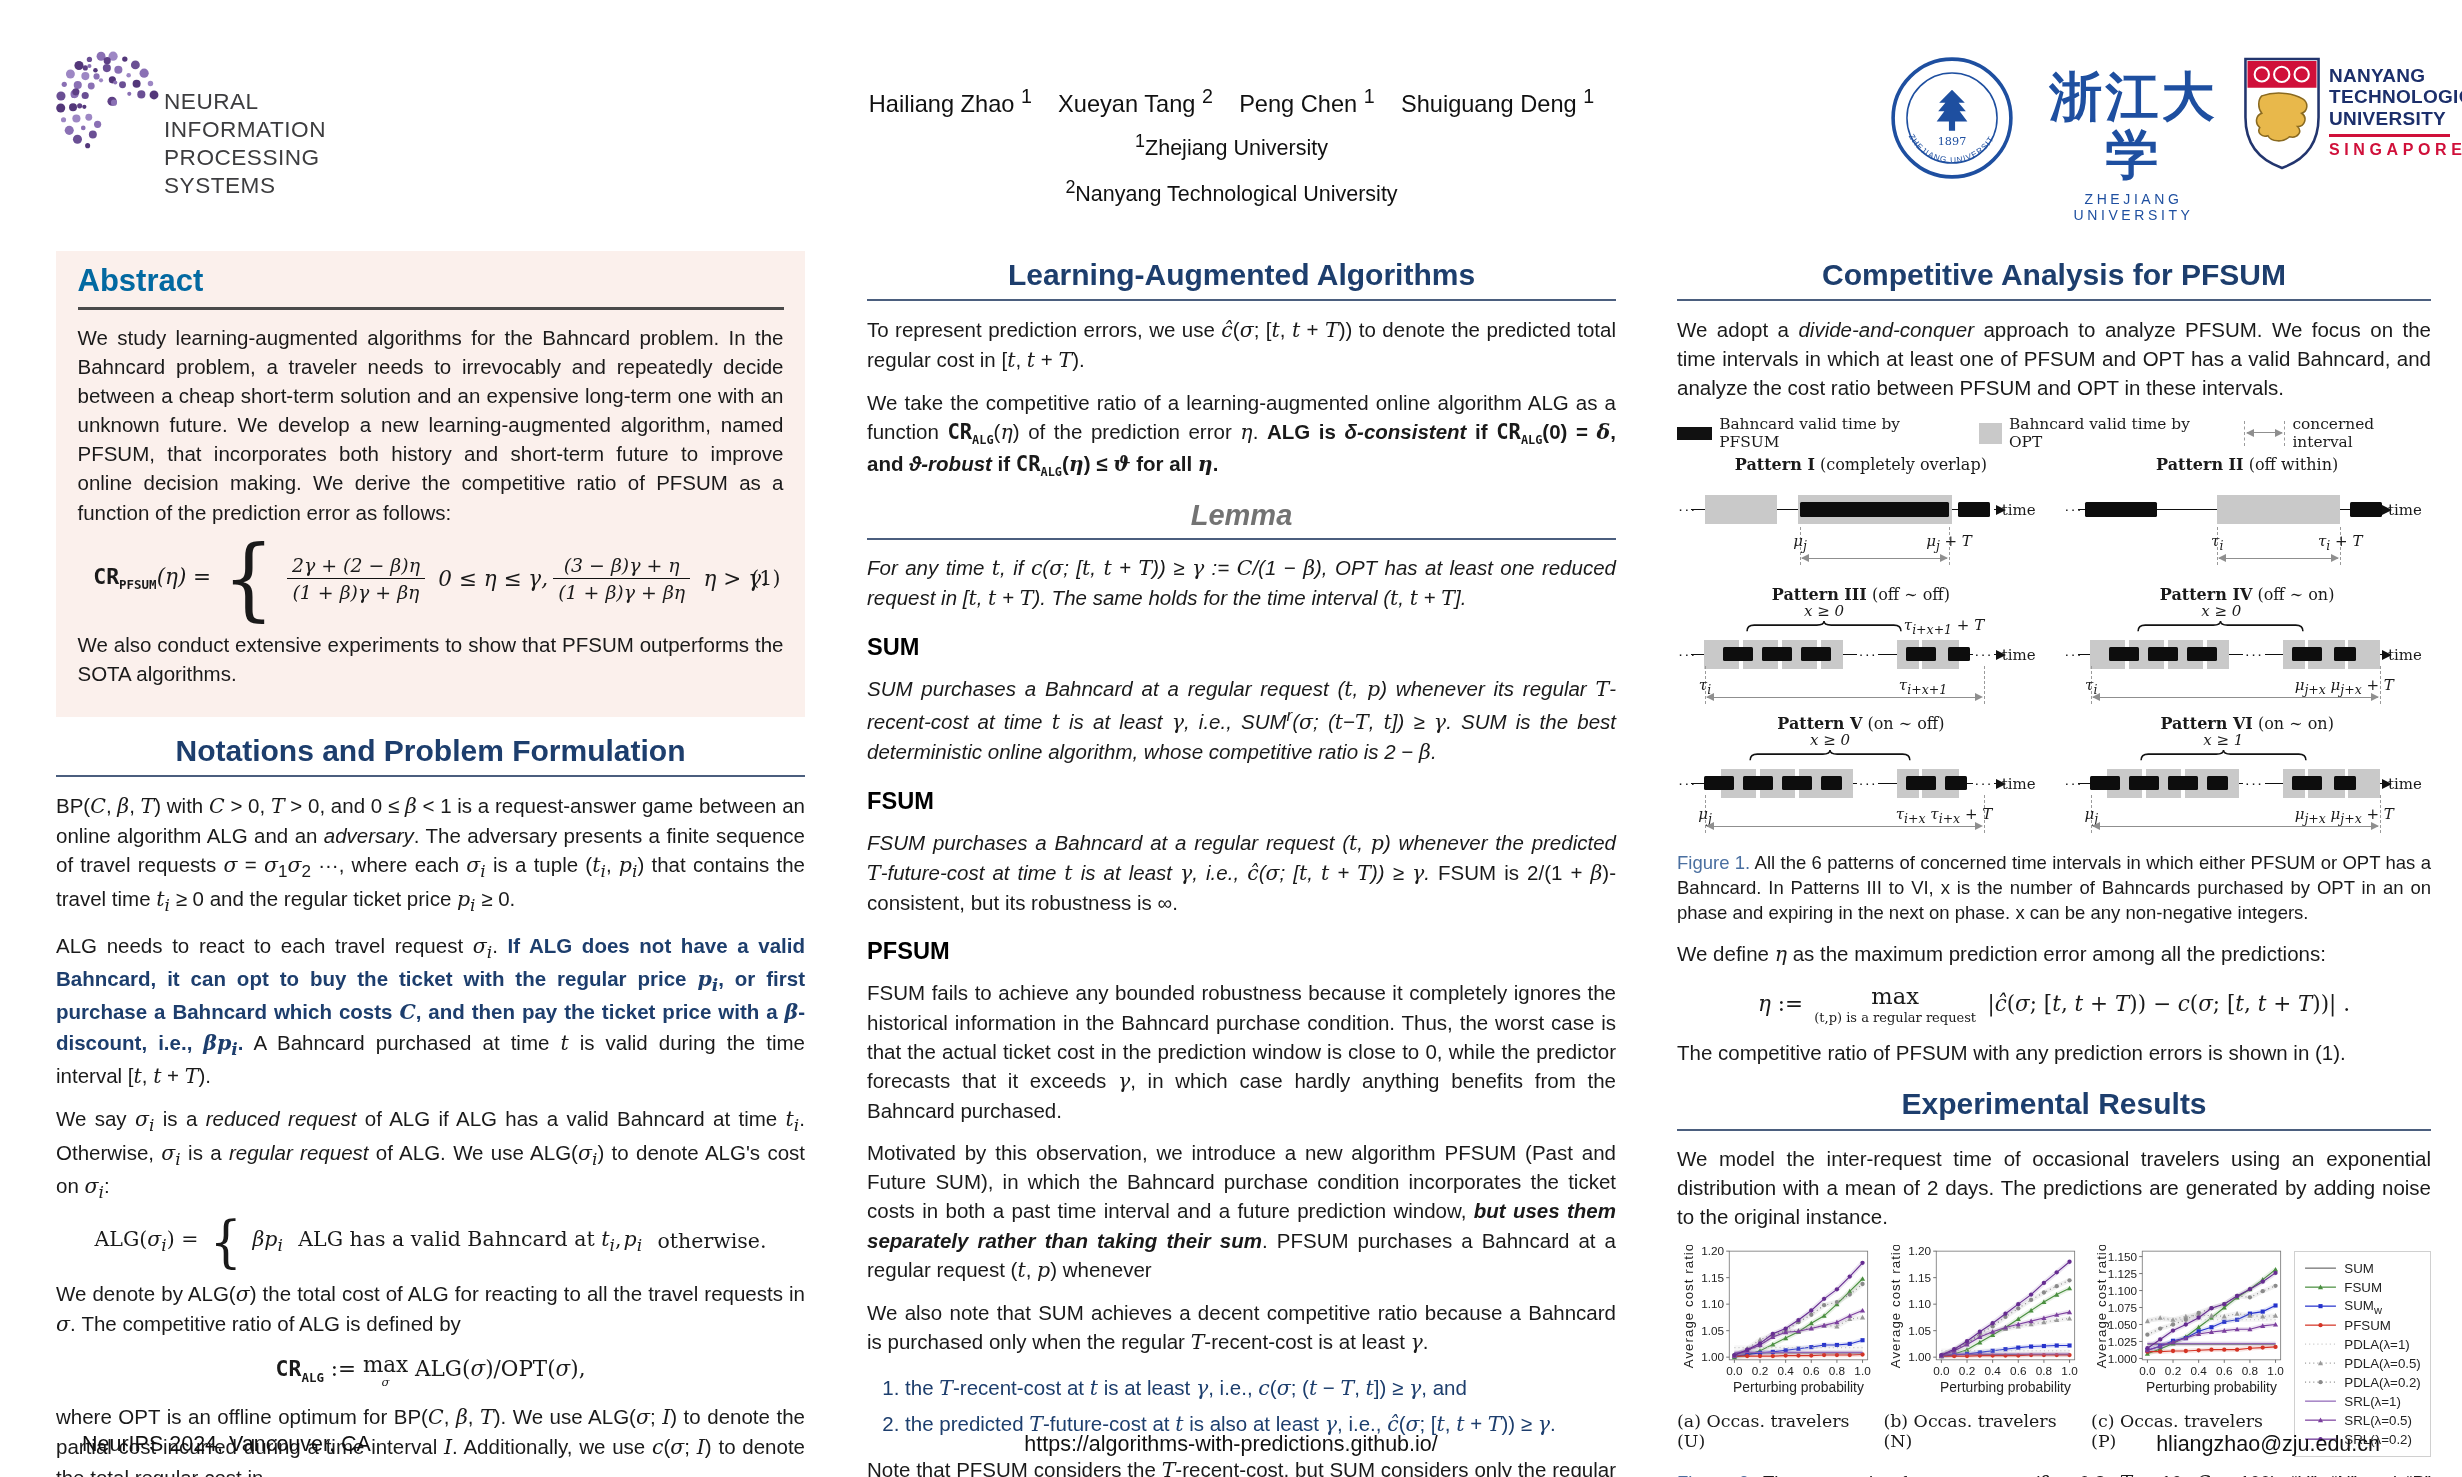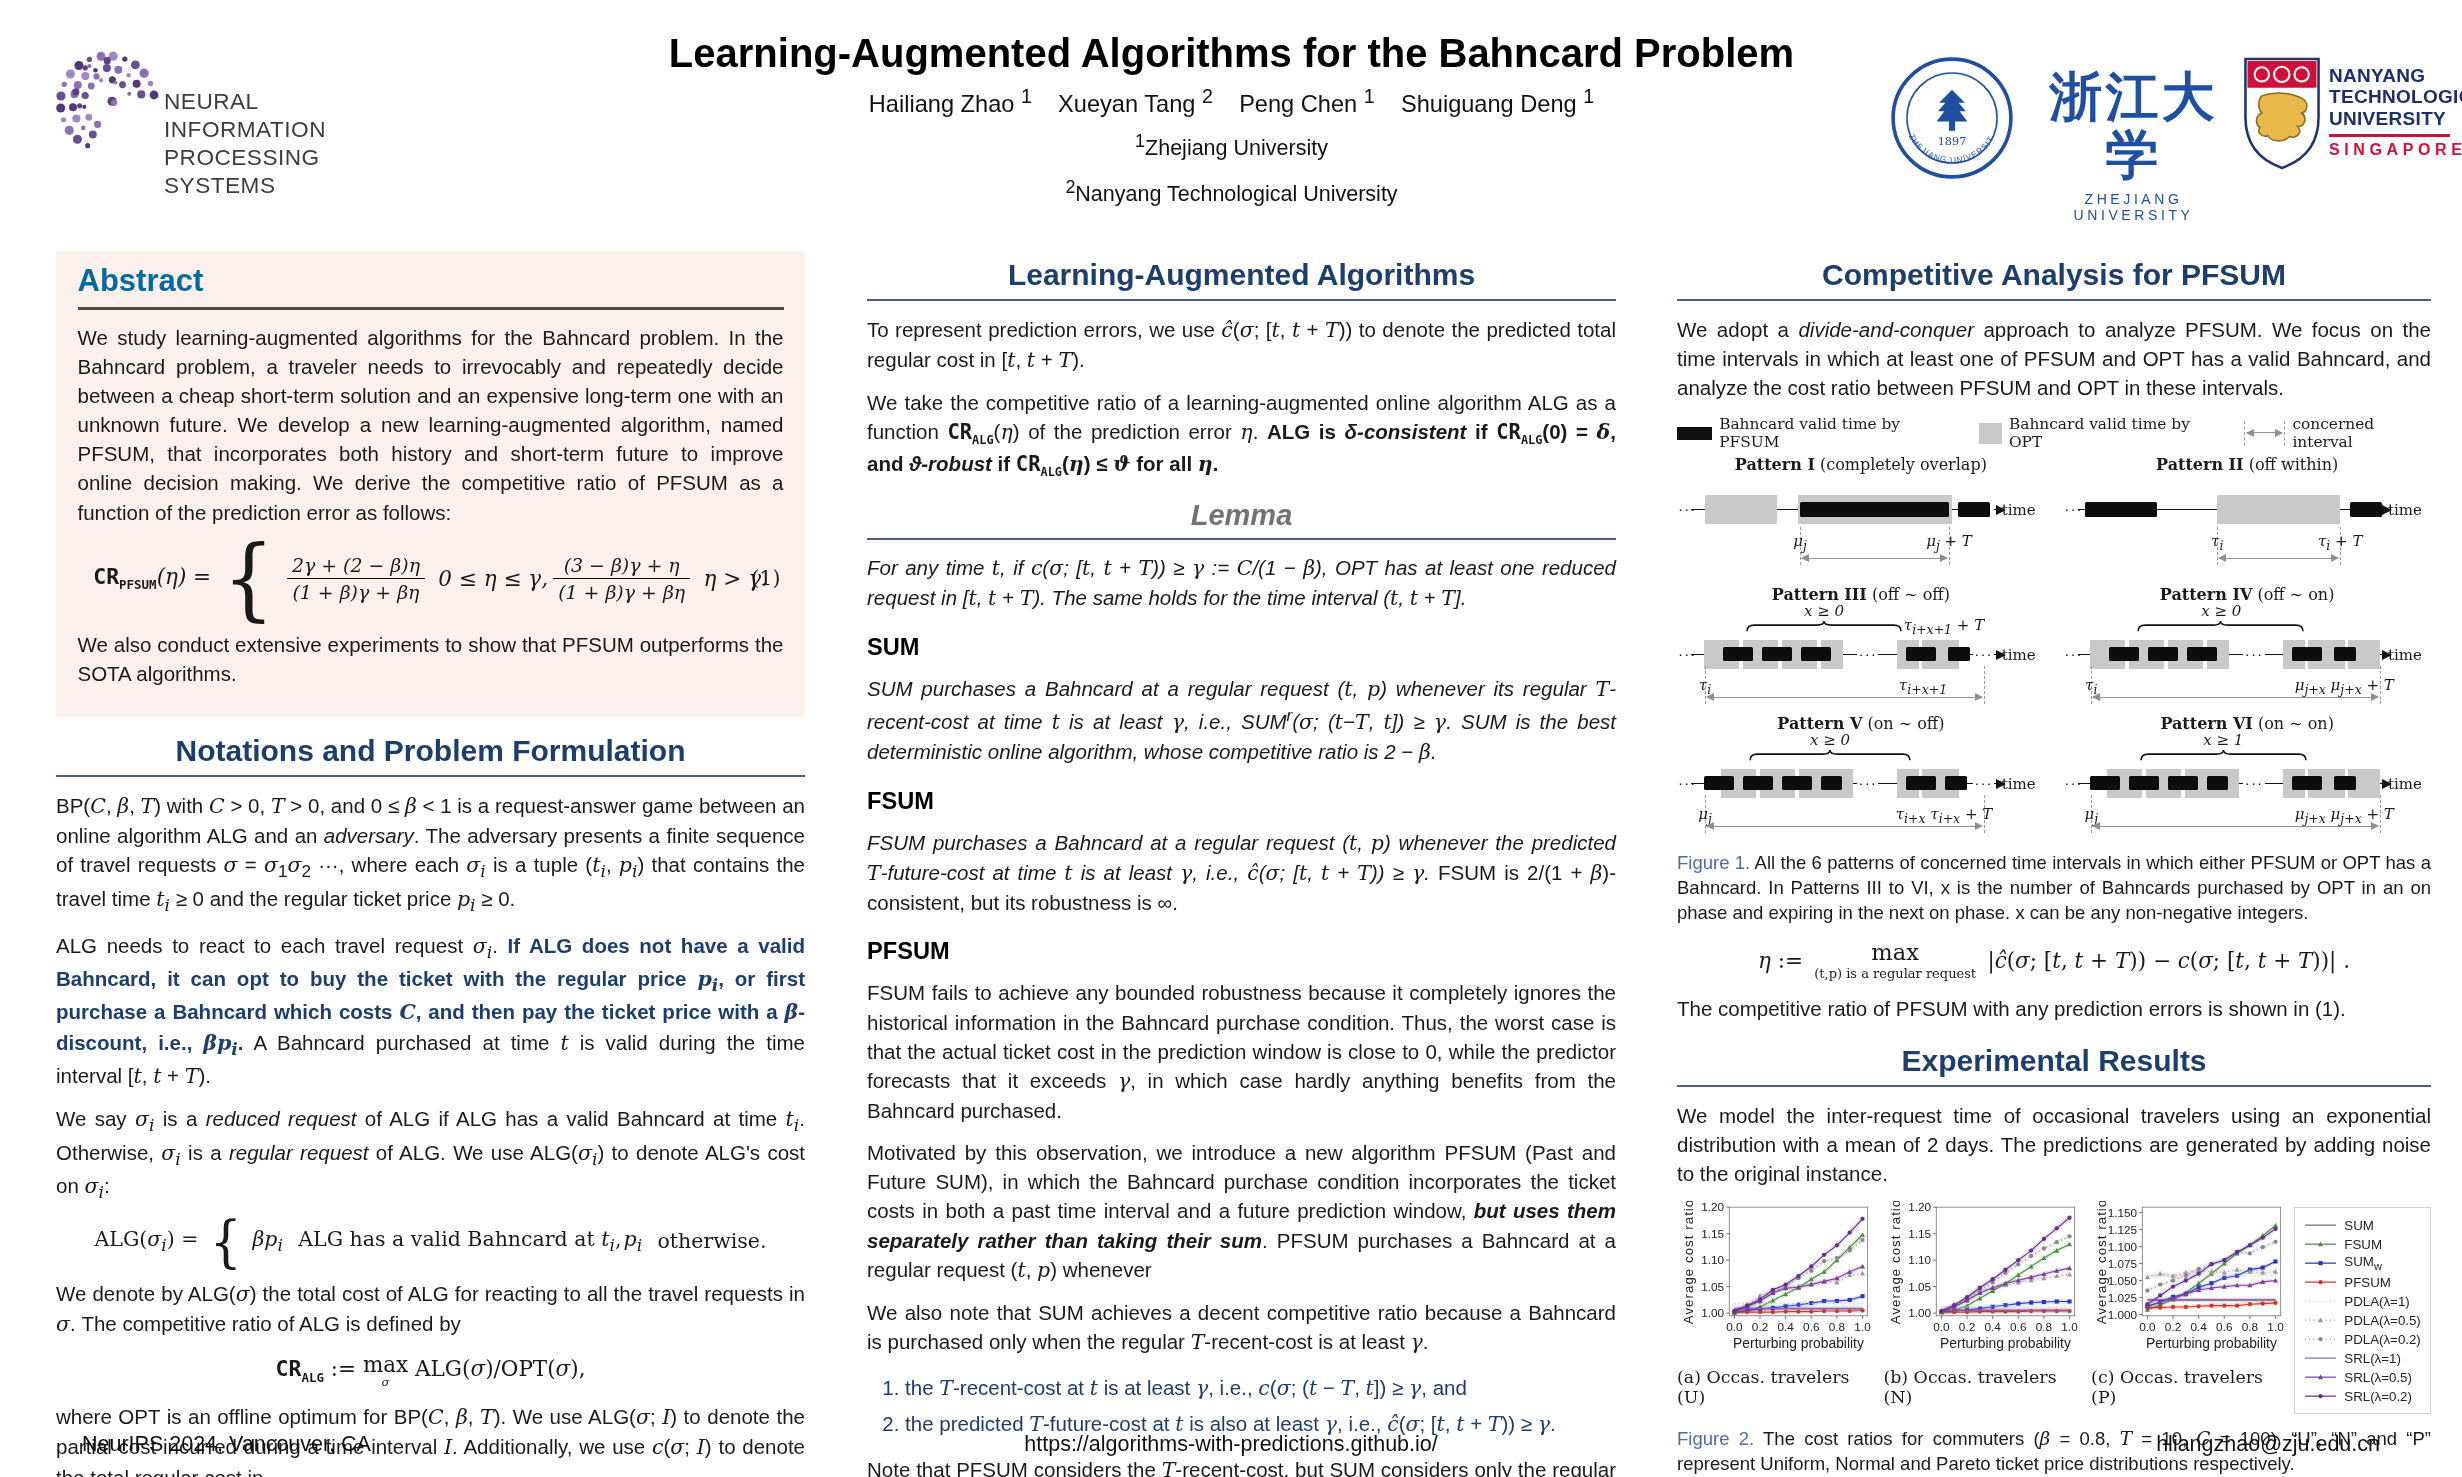--- a/index.html
+++ b/index.html
@@ -152,21 +152,20 @@
         <circle cx="76.5728565035455" cy="91.56569283709646" r="5" fill="#5d3f85"></circle>
         <circle cx="132.56881386787484" cy="159.5214434833988" r="6" fill="#8a70b4"></circle>
         <circle cx="58.02112900343519" cy="138.25006636400823" r="7" fill="#5d3f85"></circle>
       </svg>
     <div class="nips-text">
       <div>NEURAL INFORMATION</div>
       <div>PROCESSING SYSTEMS</div>
     </div>
   </div>
 
-  <div class="title">Learning-Augmented Algorithms for the Bahncard Problem</div>
   <div class="authors">Hailiang Zhao <sup>1</sup>&nbsp;&nbsp;&nbsp;&nbsp;Xueyan Tang <sup>2</sup>&nbsp;&nbsp;&nbsp;&nbsp;Peng Chen <sup>1</sup>&nbsp;&nbsp;&nbsp;&nbsp;Shuiguang Deng <sup>1</sup></div>
   <div class="affil a1"><sup>1</sup>Zhejiang University</div>
   <div class="affil a2"><sup>2</sup>Nanyang Technological University</div>
 
   <svg class="zju-seal" viewBox="0 0 250 250">
     <circle cx="125" cy="125" r="115" fill="none" stroke="#1e4fa0" stroke-width="7"></circle>
     <circle cx="125" cy="125" r="88" fill="none" stroke="#1e4fa0" stroke-width="3"></circle>
     <path d="M125 70 L150 95 L138 95 L152 112 L140 112 L155 132 L131 132 L131 150 L119 150 L119 132 L95 132 L110 112 L98 112 L112 95 L100 95 Z" fill="#1e4fa0"></path>
     <text x="125" y="178" text-anchor="middle" font-size="22" fill="#1e4fa0" font-family="DejaVu Serif, serif">1897</text>
     <defs>
@@ -476,20 +475,21 @@
         <div class="vdash" style="left:317px;top:81px;height:38px"></div>
         <div class="plabel" style="left:28px;top:91px">μ<sub>j</sub></div>
         <div class="plabel" style="left:281px;top:91px">μ<sub>j+x</sub> μ<sub>j+x</sub> + T</div>
         <div class="cline" style="left:30px;width:285px;top:112px"></div>
         <div class="ctri l" style="left:29px;top:108px"></div>
         <div class="ctri r" style="left:308px;top:108px"></div>
       </div>
     </div>
   <p class="figcap"><span class="figlabel">Figure 1.</span> All the 6 patterns of concerned time intervals in which either PFSUM or OPT has a Bahncard. In Patterns III to VI, x is the number of Bahncards purchased by OPT in an on phase and expiring in the next on phase. x can be any non-negative integers.</p>
 
+  <p class="bodytext">We define <i>η</i> as the maximum prediction error among all the predictions:</p>
   <div class="eq" style="font-size:21.5px;gap:11.3px;">
     <span><i>η</i>&nbsp;<span class="mr">:=</span></span>
     <span class="sumstack">
         <span class="mr" style="font-size:22.6px;">max</span>
         <span class="under m" style="font-size:13px;">(t,p) is a regular request</span>
       </span>
     <span><span class="mr">|</span><i>ĉ</i><span class="mr">(</span><i>σ</i><span class="mr">; [</span><i>t</i><span class="mr">,</span> <i>t</i> <span class="mr">+</span> <i>T</i><span class="mr">)) −</span> <i>c</i><span class="mr">(</span><i>σ</i><span class="mr">; [</span><i>t</i><span class="mr">,</span> <i>t</i> <span class="mr">+</span> <i>T</i><span class="mr">))| .</span></span>
   </div>
   <p class="bodytext">The competitive ratio of PFSUM with any prediction errors is shown in (1).</p>
 

